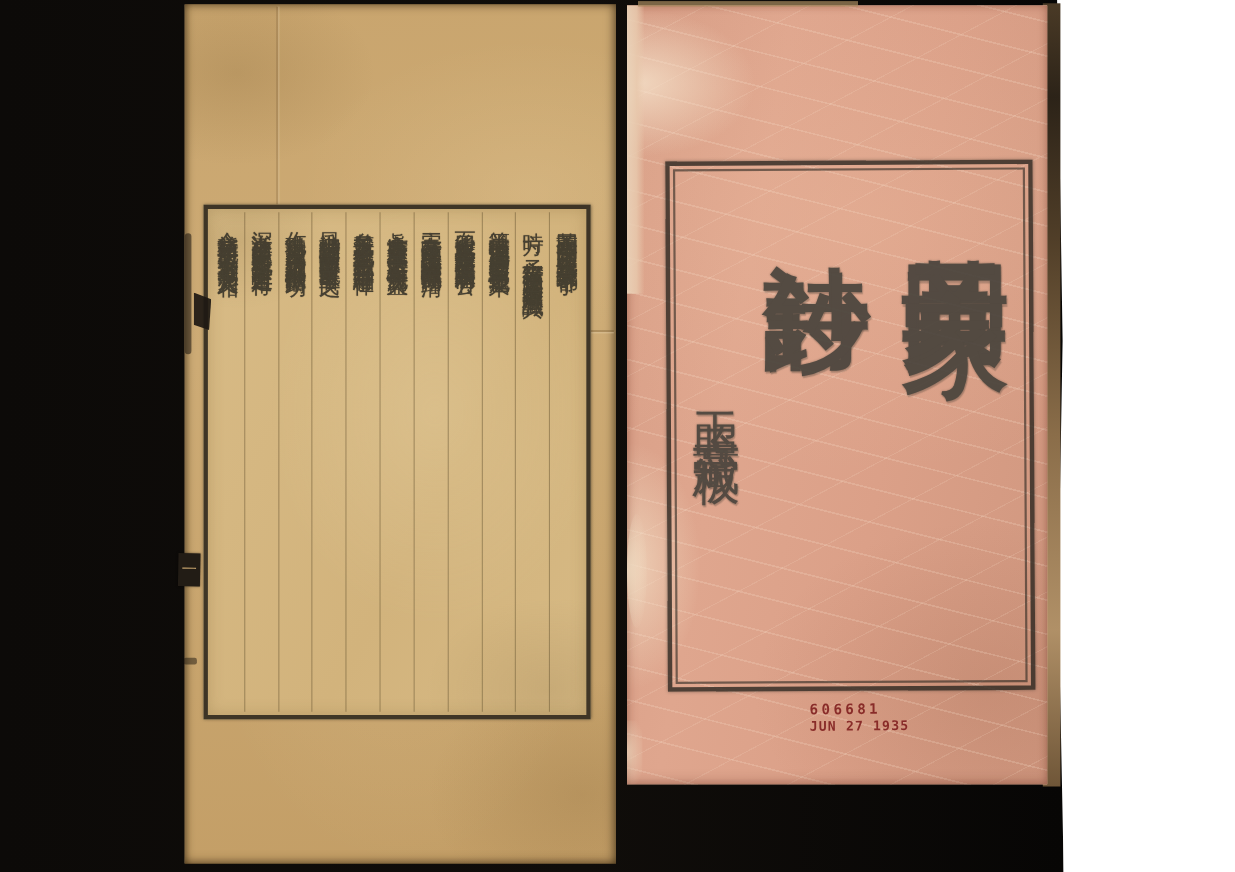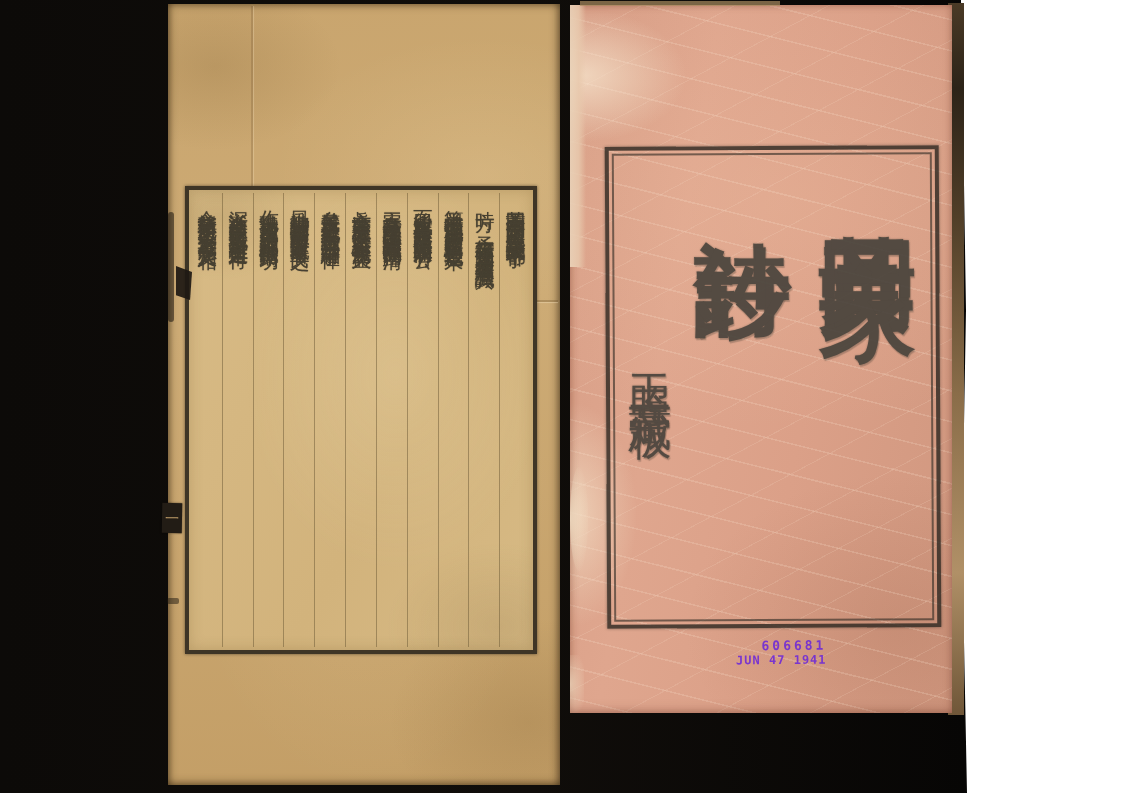--- a/index.html
+++ b/index.html
@@ -122,21 +122,21 @@
     font-size:96px;letter-spacing:9px;font-weight:bold;line-height:110px;
   }
   #publisher-col{
     position:absolute;left:625px;top:340px;height:280px;z-index:4;
     font-size:43px;letter-spacing:11px;line-height:52px;
   }
   
   #library-stamp{
     position:absolute;left:736px;top:639px;z-index:4;
     font-family:"DejaVu Sans Mono",monospace;font-weight:bold;
-    color:#6d28d9;opacity:.88;transform:rotate(-0.5deg);text-align:right;
+    color:#7f1d1d;opacity:.88;transform:rotate(-0.5deg);
   }
   #stamp-number{font-size:13px;letter-spacing:3px;line-height:14px;}
   #stamp-date{font-size:12px;letter-spacing:1px;line-height:14px;}
   
   #book-edge{
     position:absolute;left:948px;top:3px;width:16px;height:712px;z-index:1;
     background:linear-gradient(180deg,#4a3a26 0%,#2c2318 12%,#503e28 30%,#8a6d49 55%,#b09067 80%,#6f5638 100%);
   }
   .top-edge-sliver{position:absolute;left:580px;top:1px;width:200px;height:5px;
     background:#a98c60;opacity:.7;z-index:3;}
@@ -188,16 +188,16 @@
   <div id="title-frame">
     <div id="title-frame-inner"></div>
   </div>
 
   <div id="title-col-right" class="ink">黃岡二家</div>
   <div id="title-col-left" class="ink">詩鈔</div>
   <div id="publisher-col" class="ink">玉照亭藏板</div>
 
   <div id="library-stamp">
     <div id="stamp-number">606681</div>
-    <div id="stamp-date">JUN 47 1941</div>
+    <div id="stamp-date">JUN 27 1935</div>
   </div>
 
 </div>
 
 </body></html>

